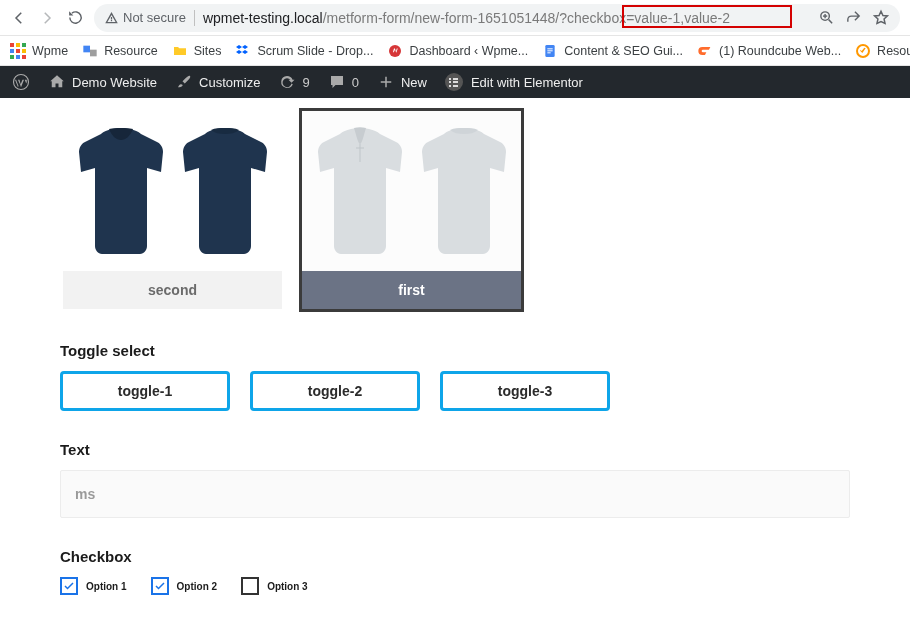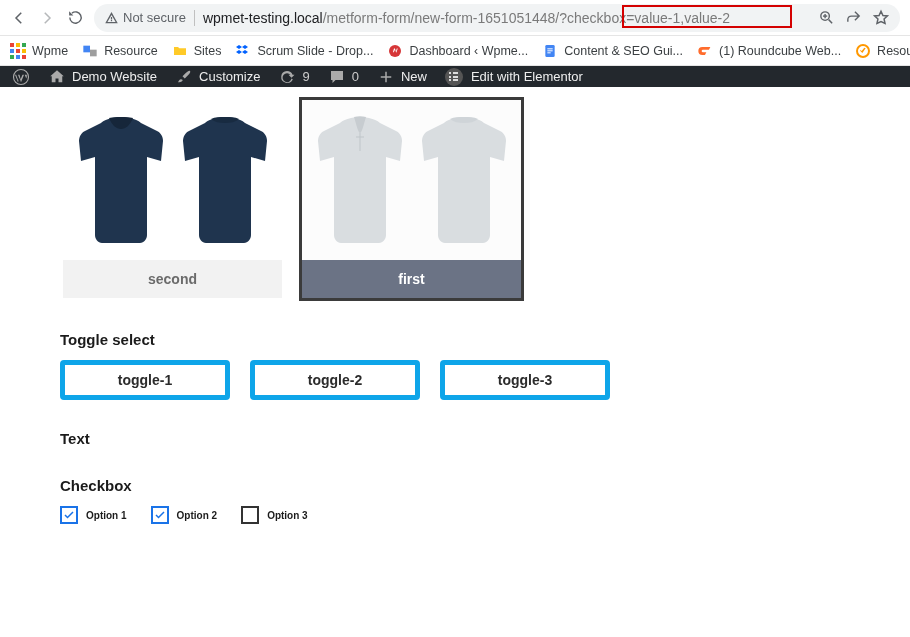--- a/index.html
+++ b/index.html
@@ -18,21 +18,21 @@
   .omnibox-icons { display:flex; gap:10px; align-items:center; color:#5f6368; }
 
   .bookmark-bar { height:30px; display:flex; align-items:center; gap:14px; padding:0 10px; background:#fff; border-bottom:1px solid #e5e5e5; font-size:12.5px; color:#3c4043; }
   .bk-item { display:flex; align-items:center; gap:6px; white-space:nowrap; }
   .bk-icon { width:16px; height:16px; display:flex; align-items:center; justify-content:center; }
   .bk-icon svg { width:16px; height:16px; }
   .apps-grid { display:grid; grid-template-columns:repeat(3,4px); grid-template-rows:repeat(3,4px); gap:2px; }
   .apps-grid span { width:4px; height:4px; }
 
   
-  .wp-bar { height:21px; background:#23282d; color:#e5e5e5; display:flex; align-items:center; gap:18px; padding:0 12px; font-size:13px; }
+  .wp-bar { height:32px; background:#23282d; color:#e5e5e5; display:flex; align-items:center; gap:18px; padding:0 12px; font-size:13px; }
   .wp-item { display:flex; align-items:center; gap:6px; color:#eee; }
   .wp-item svg { width:18px; height:18px; fill:#aaa; }
   .wp-item .count { color:#ccc; font-size:13px; }
   .wp-item.elementor { gap:8px; }
   .e-circle { width:18px; height:18px; border-radius:50%; background:#555; display:flex; align-items:center; justify-content:center; }
   .e-bars { width:9px; height:9px; display:grid; grid-template-columns:2px 1fr; grid-template-rows:repeat(3,2px); gap:1.5px; }
   .e-bars span { background:#ddd; }
 
   
   .content { padding: 10px 60px 0 60px; }
@@ -45,21 +45,21 @@
   .opt-label-bar { height:38px; display:flex; align-items:center; justify-content:center; font-weight:600; font-size:14px; }
   .opt-card.selected .opt-label-bar { background:#6b7385; color:#fff; }
   .opt-card:not(.selected) .opt-label-bar { background:#f2f2f2; color:#6b6b6b; }
 
   .shirt { position:relative; }
   .shirt svg { display:block; }
 
   .section-label { font-size:15px; font-weight:600; color:#1b1b1b; margin-top:30px; margin-bottom:12px; }
 
   .toggles { display:flex; gap:20px; }
-  .toggle-btn { width:170px; height:40px; border:5px solid #0ea5e9; border-radius:4px; background:#fff; display:flex; align-items:center; justify-content:center; font-size:14px; font-weight:600; color:#2b2b2b; }
+  .toggle-btn { width:170px; height:40px; border:3px solid #0ea5e9; border-radius:4px; background:#fff; display:flex; align-items:center; justify-content:center; font-size:14px; font-weight:600; color:#2b2b2b; }
 
   .text-field { margin-top:10px; width:100%; height:48px; border:1px solid #ececec; background:#fafafa; border-radius:2px; display:flex; align-items:center; padding:0 14px; color:#9a9a9a; font-size:14px; font-weight:600; }
 
   .checkbox-row { display:flex; gap:24px; margin-top:12px; }
   .cb-item { display:flex; align-items:center; gap:8px; font-size:10px; font-weight:600; color:#1b1b1b; }
   .cb-box { width:18px; height:18px; border:2px solid #333; display:flex; align-items:center; justify-content:center; }
   .cb-box.checked { border-color:#1a73e8; }
   .cb-box.checked svg { stroke:#1a73e8; }
 </style>
 </head>
@@ -294,20 +294,23 @@
       </div>
     <div class="toggle-btn">
         <span>toggle-2</span>
       </div>
     <div class="toggle-btn">
         <span>toggle-3</span>
       </div>
   </div>
 
   <div class="section-label">Text</div>
+  <div class="text-field">
+    <span>ms</span>
+  </div>
 
   <div class="section-label">Checkbox</div>
   <div class="checkbox-row">
     <div class="cb-item">
       <div class="cb-box checked">
           <svg width="12" height="12" viewBox="0 0 24 24">
             <path fill="none" stroke-width="3" d="M4 12l5 5L20 6"></path>
           </svg>
         </div>
       <span>Option 1</span>

